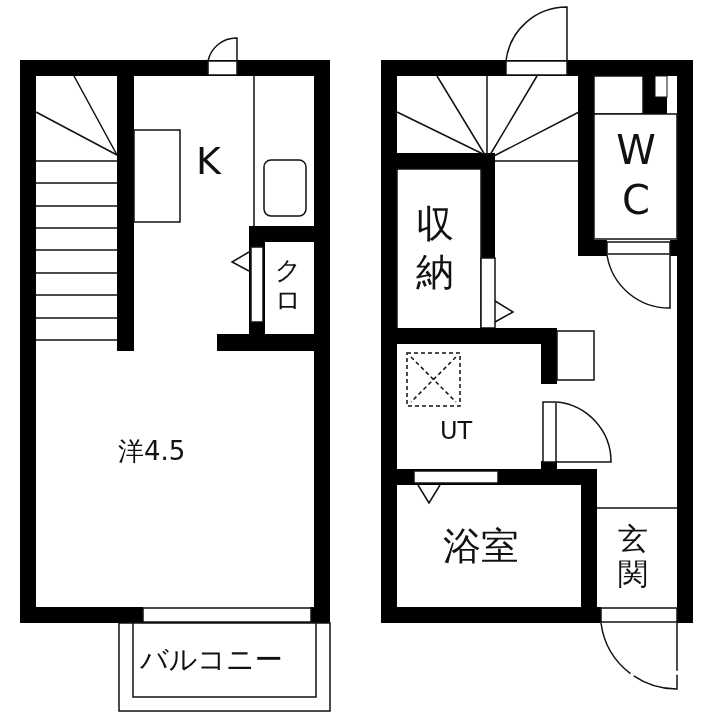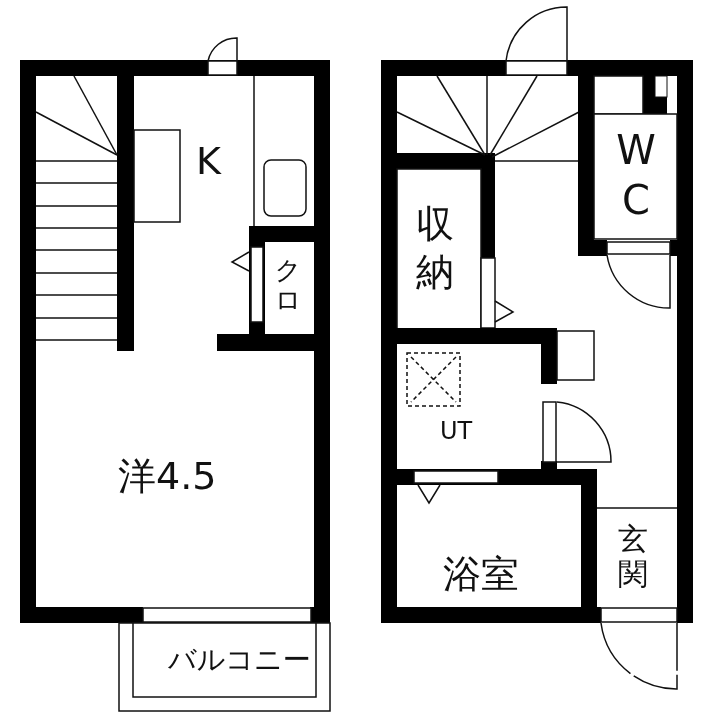--- a/index.html
+++ b/index.html
@@ -115,23 +115,23 @@
 
     <line x1="597" y1="508" x2="677" y2="508" stroke="#111" stroke-width="1.5"></line>
     <rect x="601" y="608" width="76" height="14" fill="#fff" stroke="#111" stroke-width="1.5"></rect>
     <path d="M601 623 A76 76 0 0 0 677 689 L677 623" fill="none" stroke="#111" stroke-width="1.5" stroke-dasharray="60,4"></path>
   </g>
 </svg>
 
 <div class="lbl" style="left:196px;top:142px;font-size:38px;">K</div>
 <div class="lbl" style="left:270px;top:256px;font-size:26px;width:36px;white-space:pre-line;line-height:1.15;">ク
 ロ</div>
-<div class="lbl" style="left:118px;top:457px;font-size:38px;">洋4.5</div>
-<div class="lbl" style="left:140px;top:646px;font-size:28px;margin-left:28px;">バルコニー</div>
+<div class="lbl" style="left:118px;top:438px;font-size:26px;">洋4.5</div>
+<div class="lbl" style="left:140px;top:646px;font-size:28px;">バルコニー</div>
 
 <div class="lbl" style="left:610px;top:130px;font-size:40px;width:52px;">W</div>
 <div class="lbl" style="left:610px;top:180px;font-size:40px;width:52px;">C</div>
 <div class="lbl" style="left:416px;top:205px;font-size:38px;">収</div>
 <div class="lbl" style="left:416px;top:253px;font-size:38px;">納</div>
 <div class="lbl" style="left:440px;top:419px;font-size:24px;">UT</div>
-<div class="lbl" style="left:443px;top:527px;font-size:38px;margin-top:28px;">浴室</div>
+<div class="lbl" style="left:443px;top:527px;font-size:38px;">浴室</div>
 <div class="lbl" style="left:618px;top:524px;font-size:30px;">玄</div>
 <div class="lbl" style="left:618px;top:559px;font-size:30px;">関</div>
 
 </body></html>

